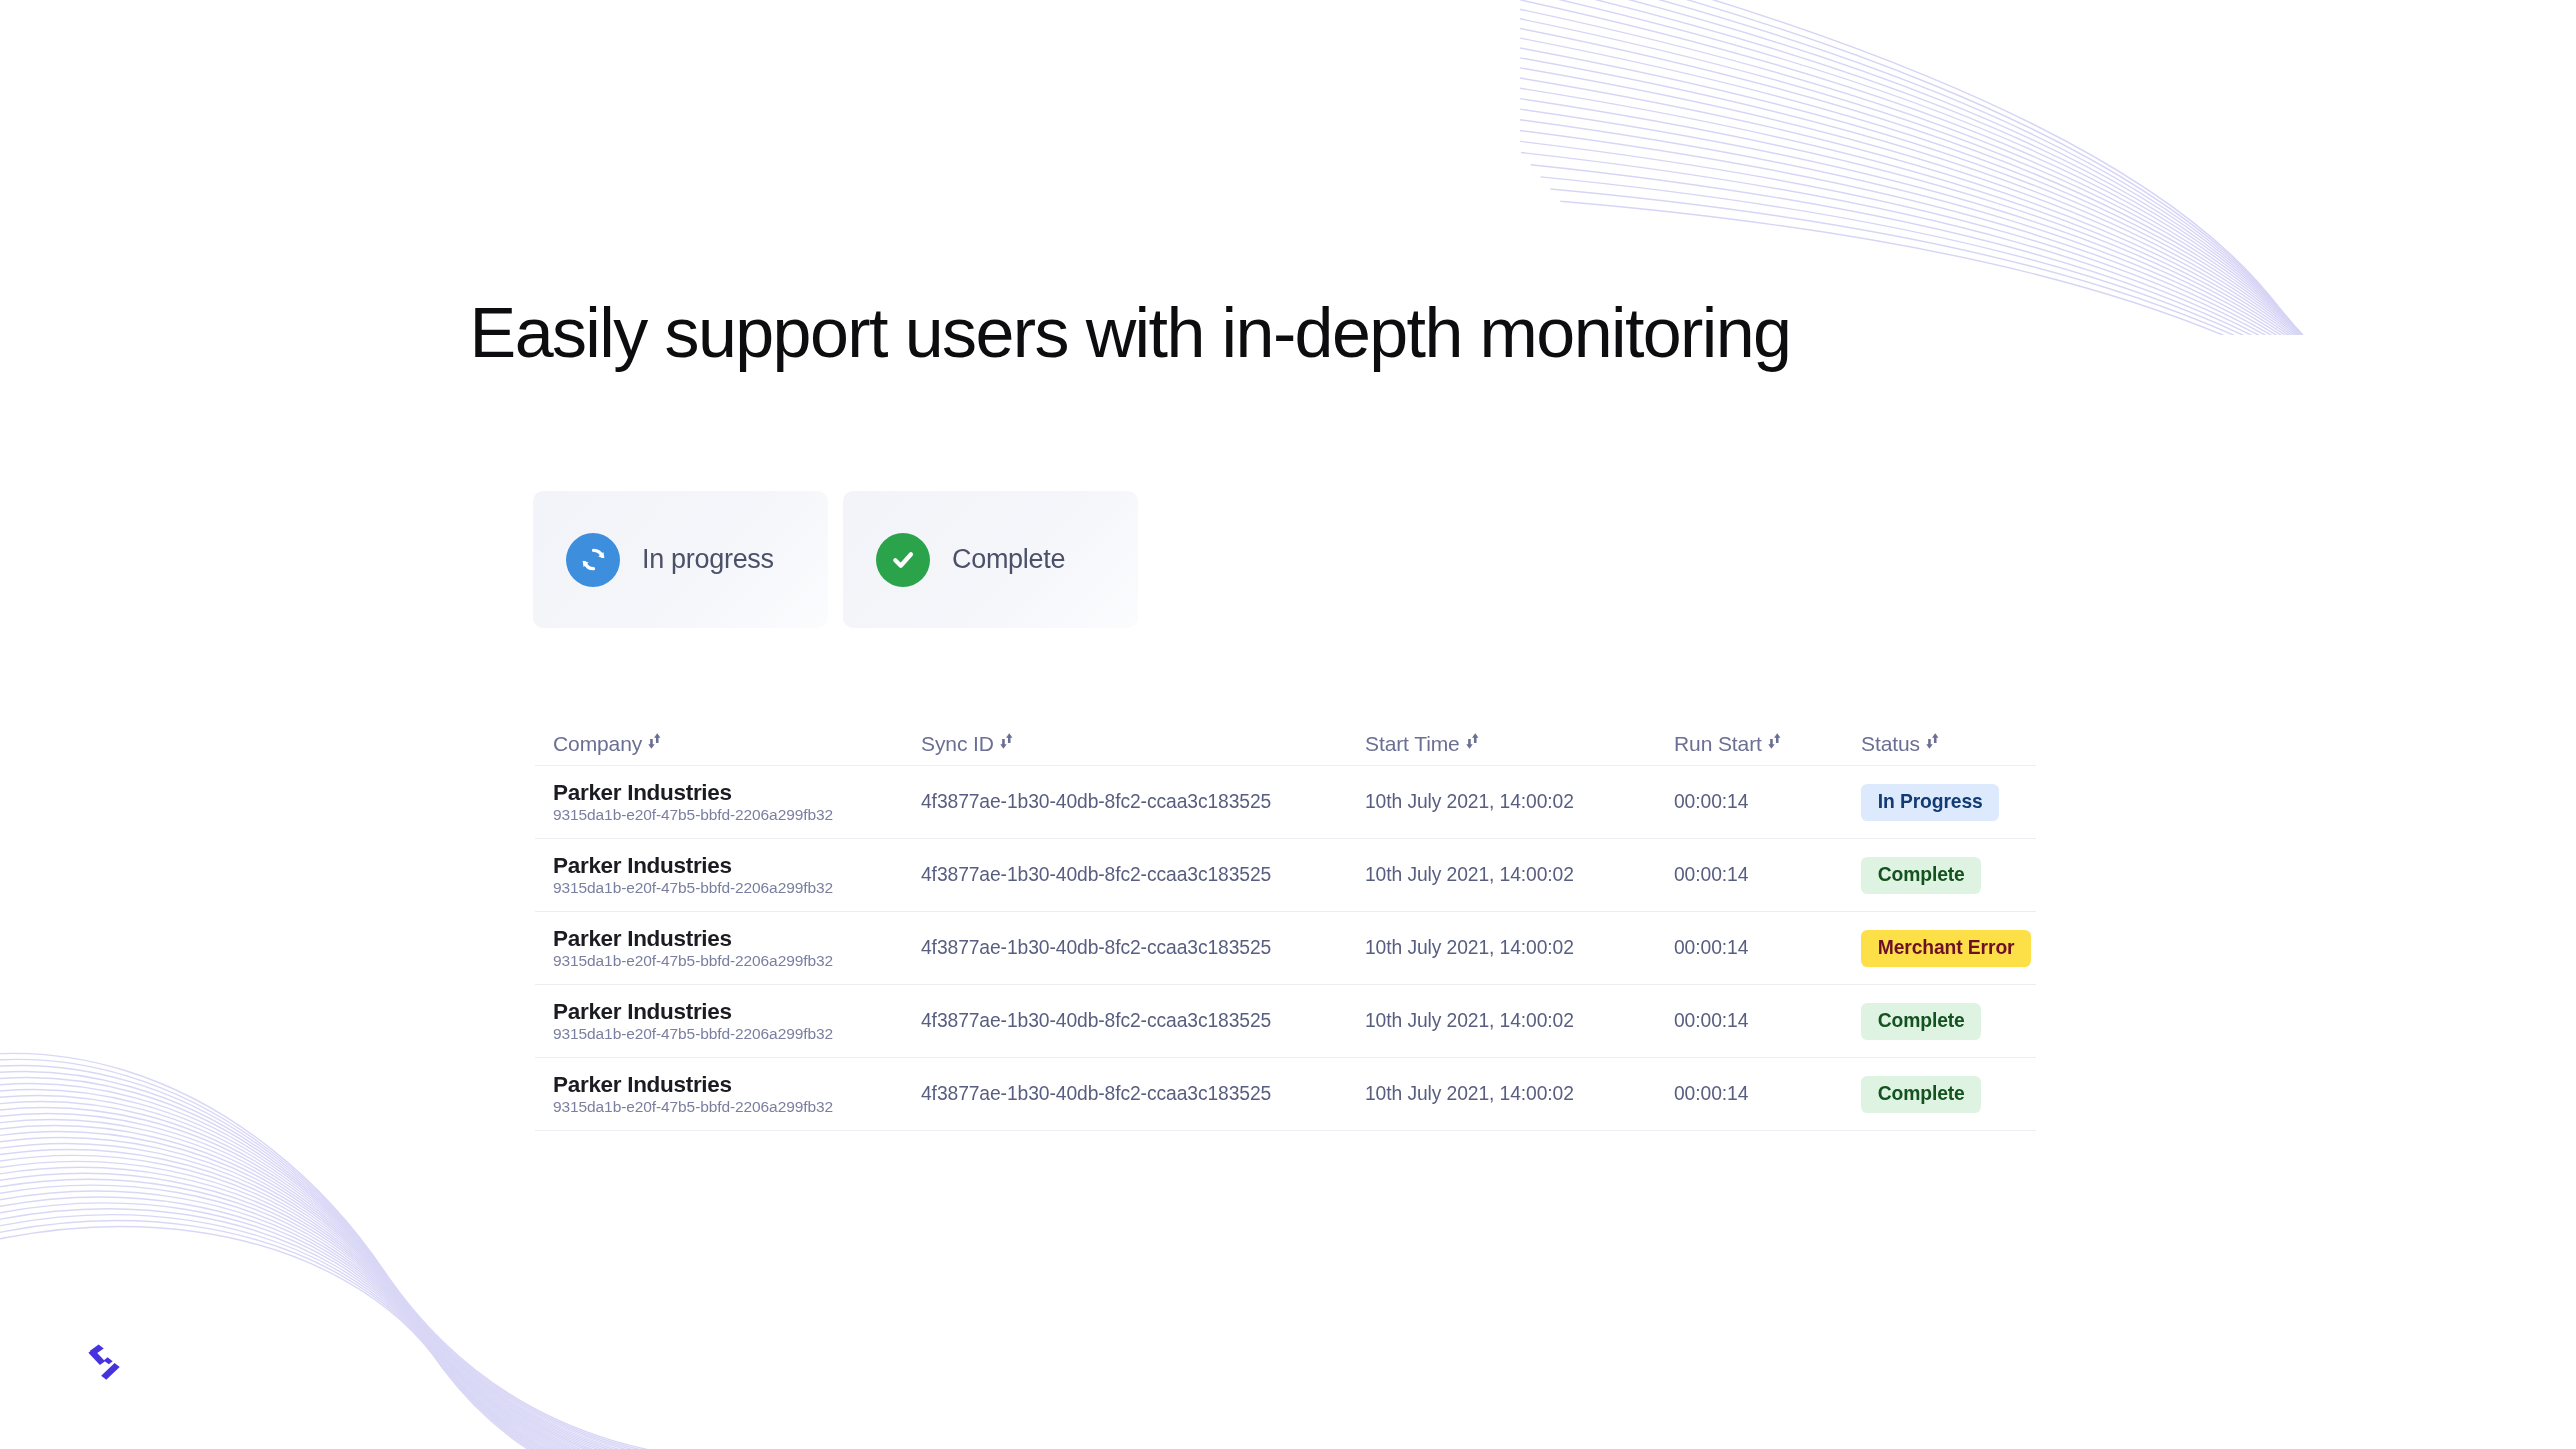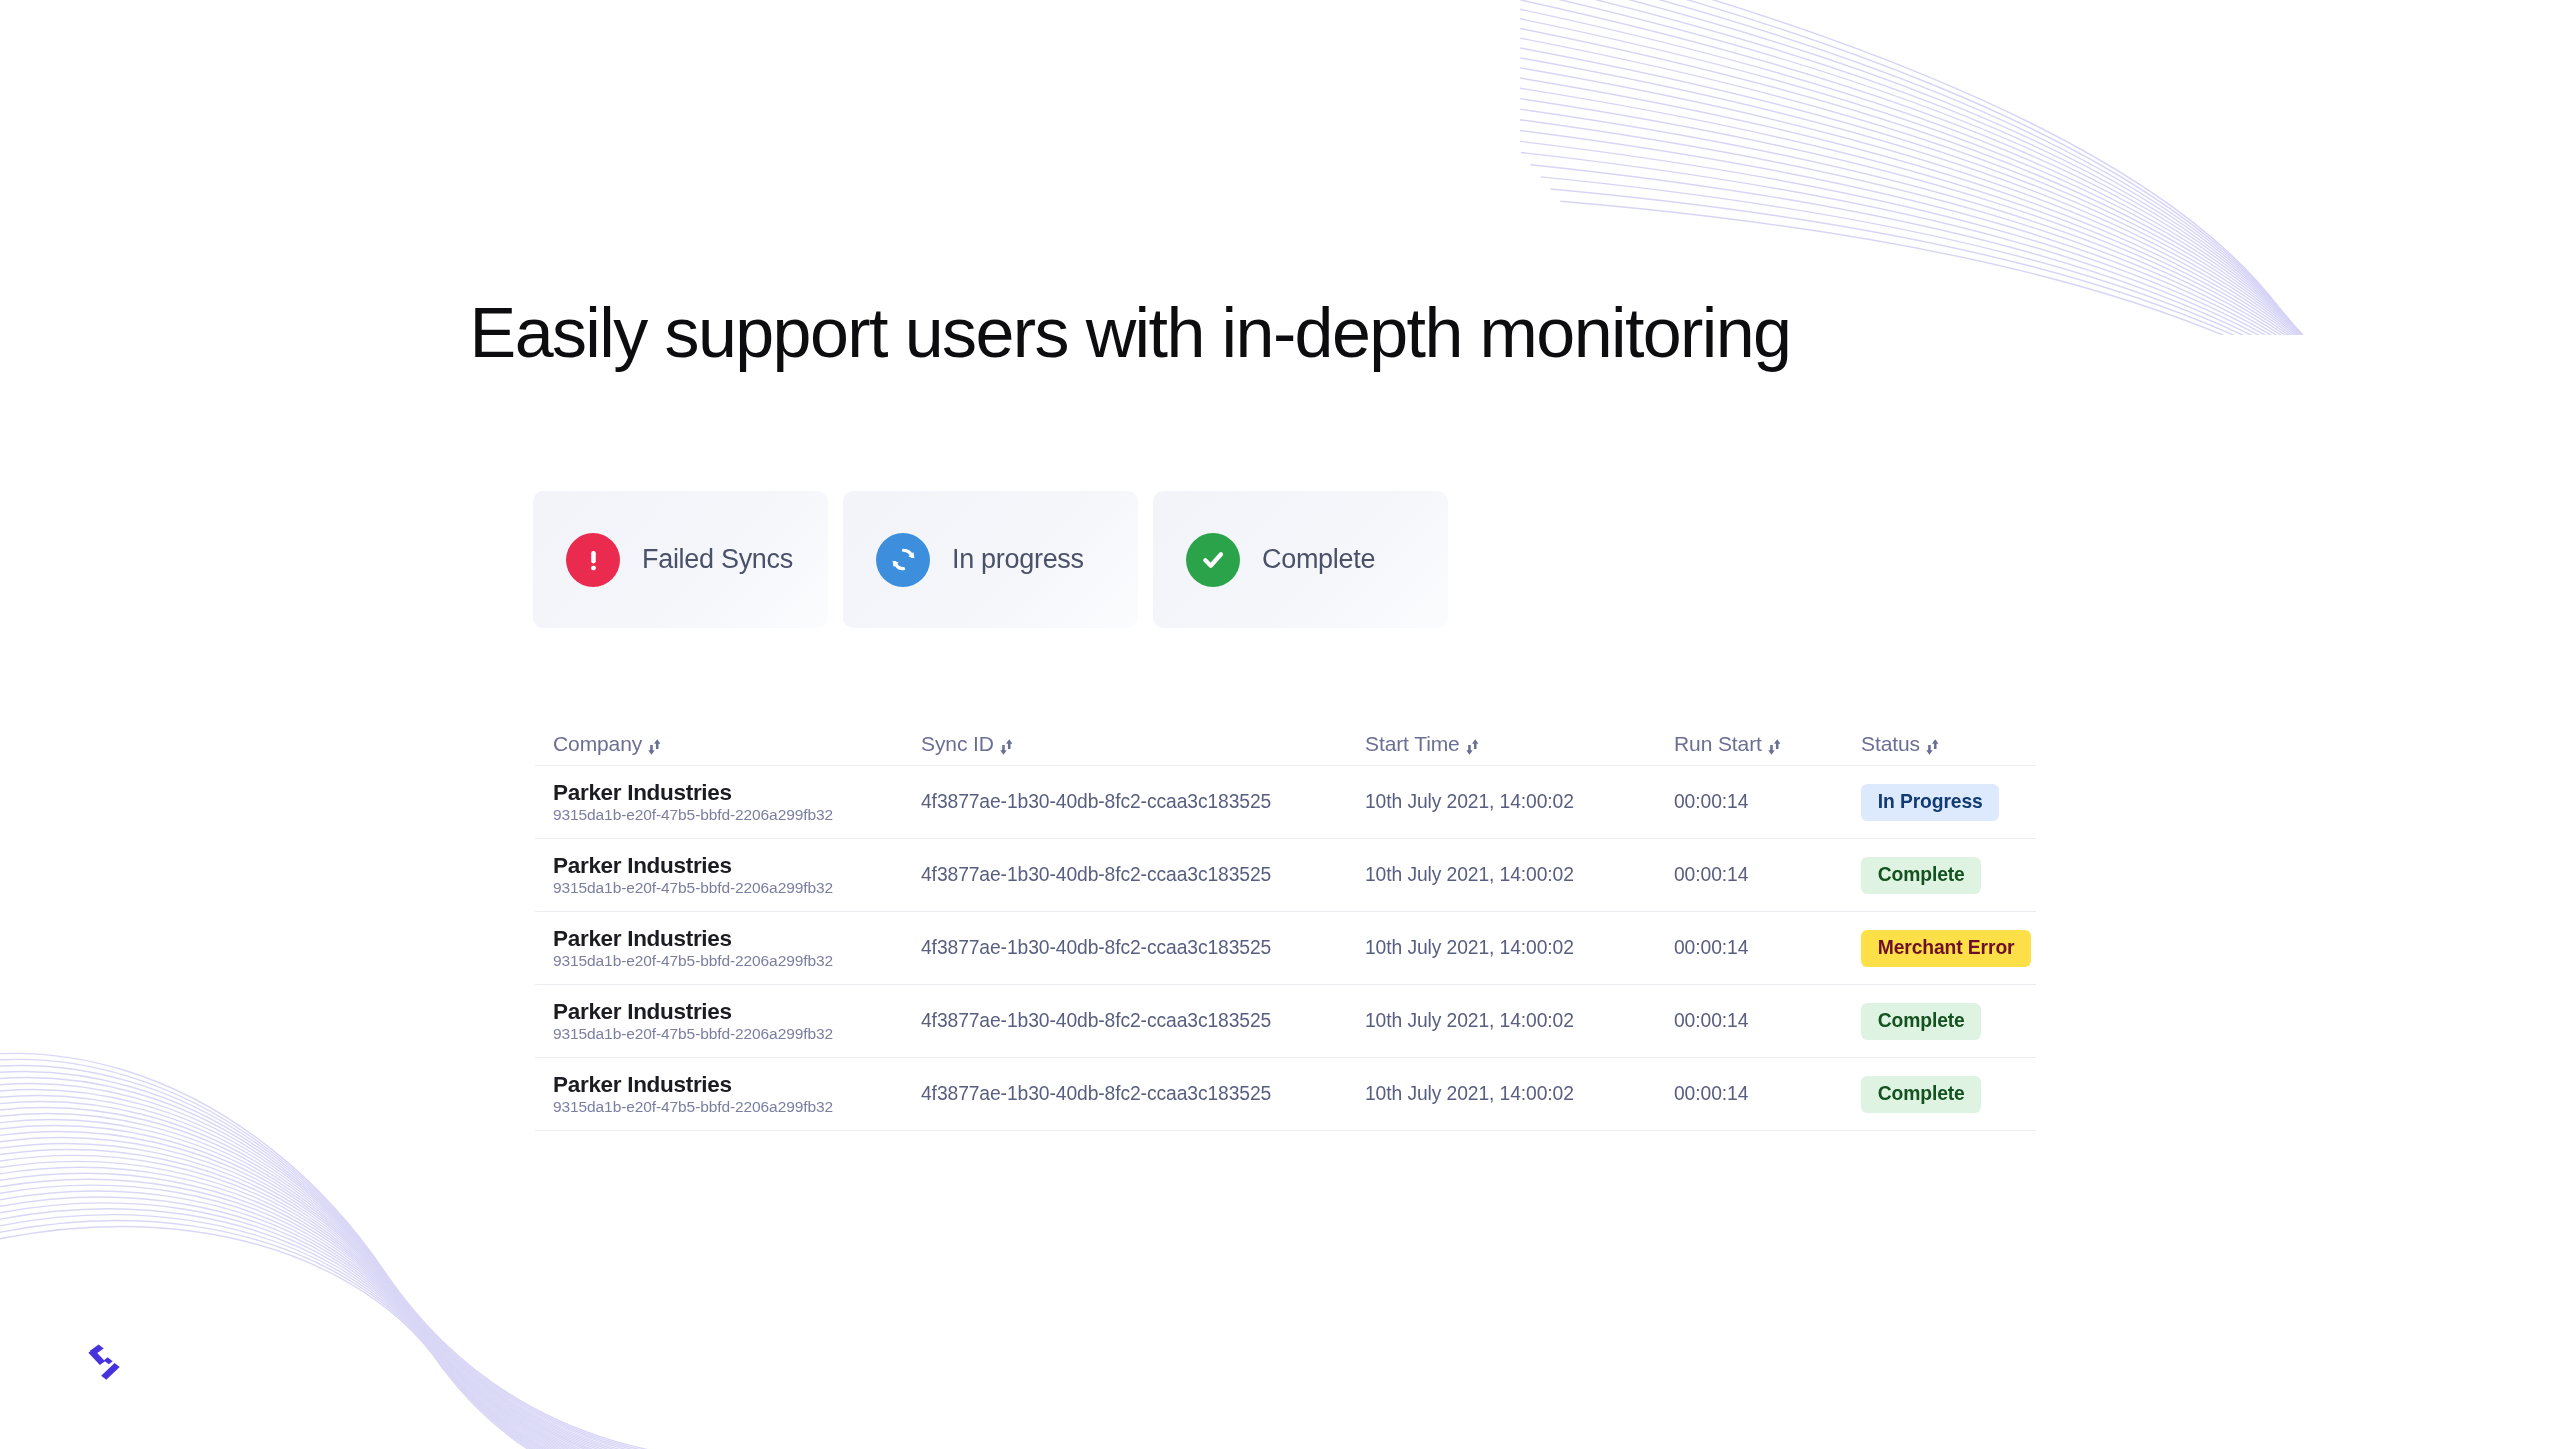--- a/index.html
+++ b/index.html
@@ -108,21 +108,21 @@
   .tbody-row { height: 73px; }
 
   .c-company { width: 386px; padding-left: 18px; }
   .c-sync    { width: 444px; }
   .c-start   { width: 309px; }
   .c-run     { width: 187px; }
   .c-status  { width: 174px; }
 
   .th {
     display: flex;
-    align-items: flex-end;
+    align-items: flex-start;
     gap: 4px;
     font-size: 21px;
     font-weight: 400;
     color: #6a6f93;
     letter-spacing: -0.1px;
     white-space: nowrap;
   }
   .sort-icon { display: block; flex: 0 0 auto; }
 
   .company-name {
@@ -242,29 +242,20 @@
         <path d="M -200 600 C 248 360, 655 476, 801 695 C 954 901, 1200 954, 1560 928" fill="none"></path>
         <path d="M -200 610 C 252 370, 660 484, 804 700 C 956 904, 1200 956, 1560 932" fill="none"></path>
         <path d="M -200 620 C 256 380, 665 492, 807 705 C 958 907, 1200 958, 1560 936" fill="none"></path>
       </g>
   </svg>
 
   <h1 class="title">Easily support users with in-depth monitoring</h1>
 
   <div class="cards">
 
-    <div class="card">
-      <span class="card-icon" style="background:#ea2a4e">
-        <svg width="31" height="31" viewBox="0 0 48 48">
-          <rect x="20.5" y="11" width="7" height="19" rx="3.3" fill="#ffffff"></rect>
-          <rect x="20.5" y="33.5" width="7" height="7" rx="2.6" fill="#ffffff"></rect>
-        </svg>
-      </span>
-      <span class="card-label">Failed Syncs</span>
-    </div>
 
     <div class="card">
       <span class="card-icon" style="background:#3e8ede">
         <svg width="33" height="33" viewBox="0 0 52 52">
           <path d="M26 11.5 A14.5 14.5 0 0 1 39.6 21" stroke="#ffffff" stroke-width="5.2" fill="none" stroke-linecap="round"></path>
           <path d="M26 40.5 A14.5 14.5 0 0 1 12.4 31" stroke="#ffffff" stroke-width="5.2" fill="none" stroke-linecap="round"></path>
           <polygon points="41.6,14 43.2,24 33.6,21.2" fill="#ffffff"></polygon>
           <polygon points="10.4,38 8.8,28 18.4,30.8" fill="#ffffff"></polygon>
         </svg>
       </span>

